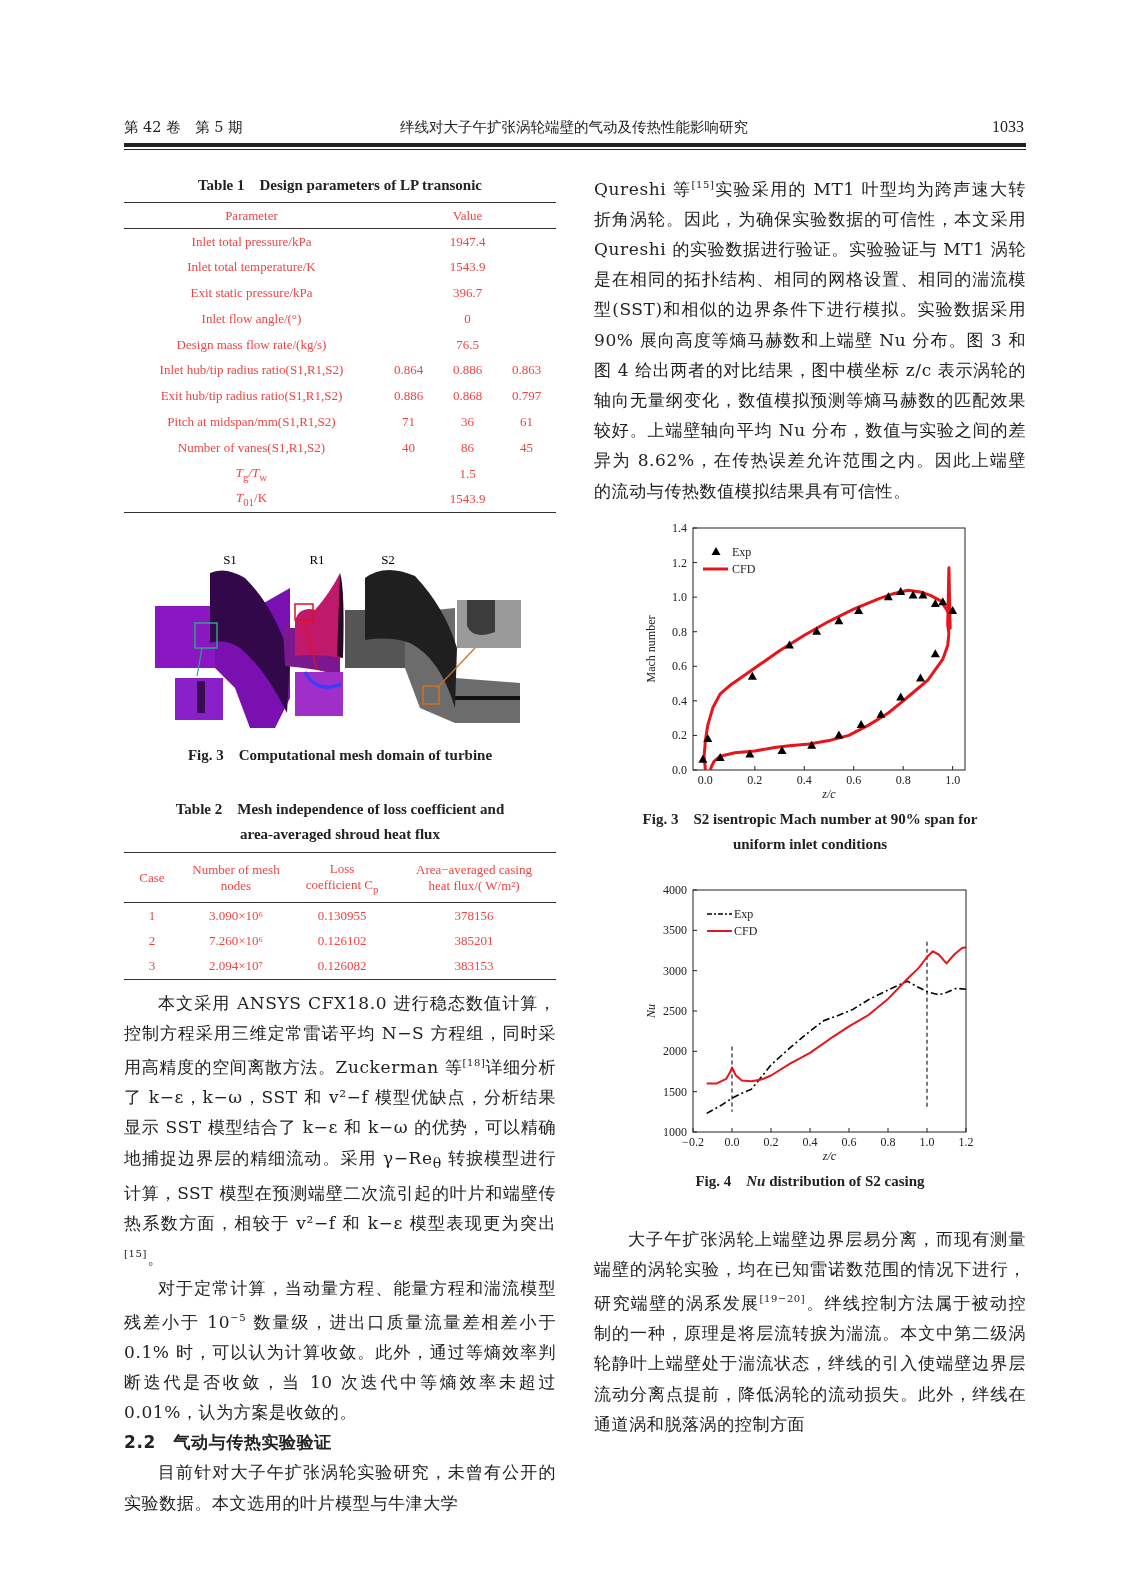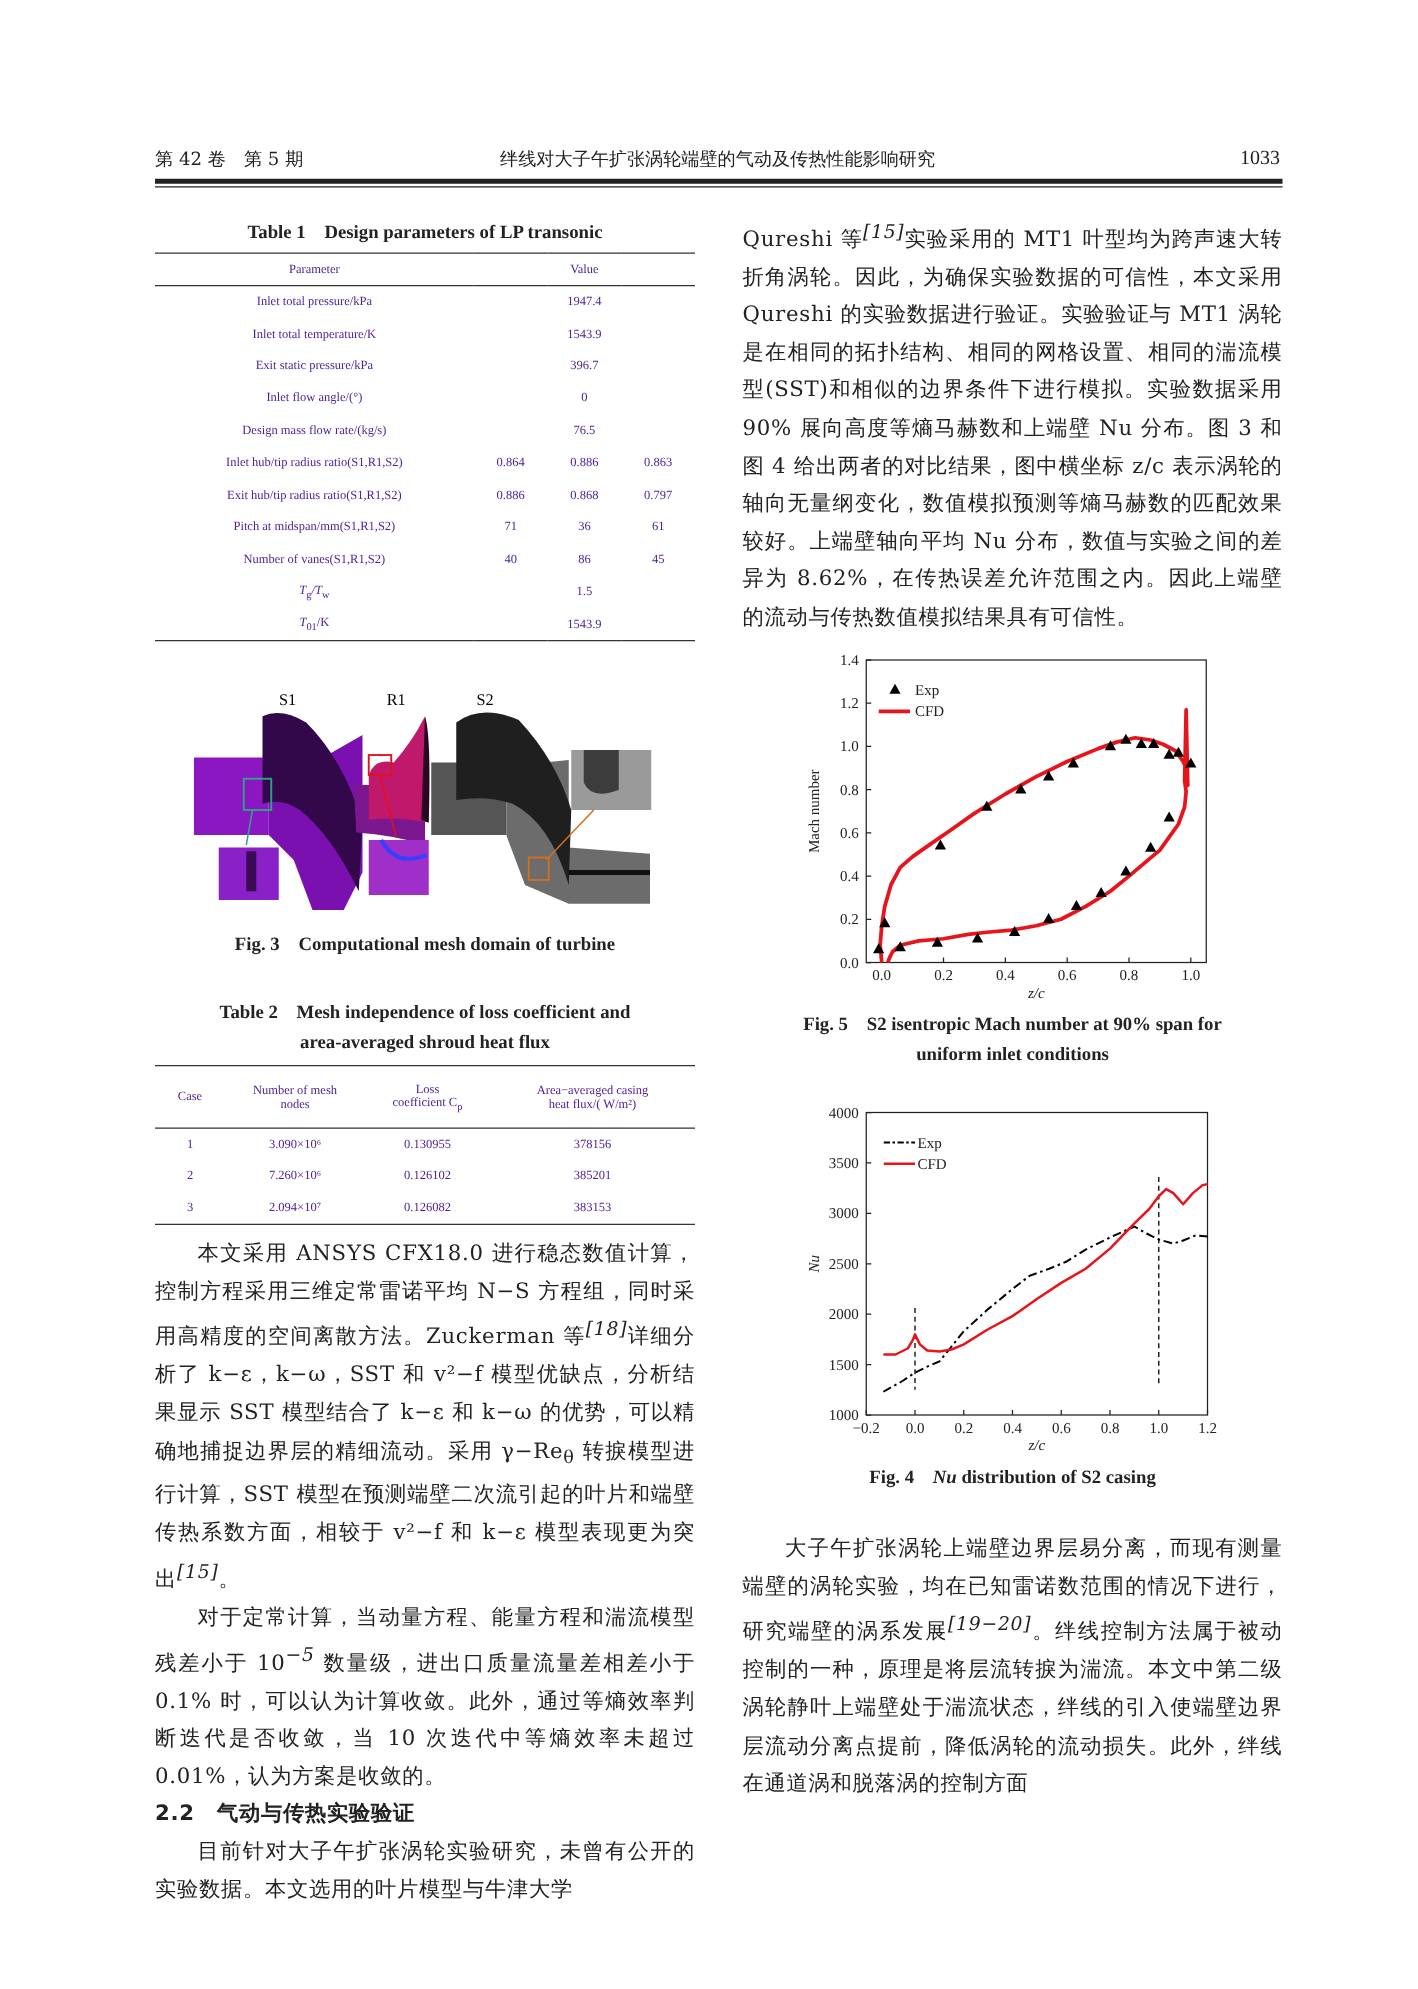--- a/index.html
+++ b/index.html
@@ -5,35 +5,35 @@
   html, body { margin:0; padding:0; background:#fff; }
   body { width:1134px; height:1591px; position:relative; font-family:"DejaVu Serif", serif; color:#222; overflow:hidden; }
   .abs { position:absolute; }
   .hdr { top:118px; left:124px; width:900px; height:22px; font-size:14.5px; }
   .hdr .l { position:absolute; left:0; top:0; }
   .hdr .c { position:absolute; left:250px; width:400px; text-align:center; top:0; }
   .hdr .r { position:absolute; right:0; top:0; font-family:"Liberation Serif", serif; font-size:16px; }
   .rule1 { top:143px; left:124px; width:902px; height:4px; background:#222; }
   .rule2 { top:149px; left:124px; width:902px; height:1px; background:#222; }
   .cap { font-family:"Liberation Serif", serif; font-weight:bold; font-size:15px; text-align:center; }
-  table.t { border-collapse:collapse; font-family:"Liberation Serif", serif; font-size:10px; color:#4c1d95; }
+  table.t { border-collapse:collapse; font-family:"Liberation Serif", serif; font-size:13px; color:#ef4444; }
   table.t td, table.t th { font-weight:normal; text-align:center; padding:0; }
   .t1 { top:202px; left:124px; width:432px; }
   .t1 tr { height:25.8px; }
   .t1 thead tr { border-top:1.5px solid #333; border-bottom:1.5px solid #333; height:26px; }
   .t1 tbody { border-bottom:1.5px solid #333; }
   .t2 { top:852px; left:124px; width:432px; }
   .t2 thead tr { border-top:1.5px solid #333; border-bottom:1.5px solid #333; height:50px; }
   .t2 tbody tr { height:25.5px; }
   .t2 tbody { border-bottom:1.5px solid #333; }
   .para { font-size:17px; line-height:30.2px; letter-spacing:0.6px; text-align:justify; }
   .para p { margin:0; }
   .ind { text-indent:2em; }
   .sec { font-family:"DejaVu Sans", sans-serif; font-size:17px; font-weight:bold; }
-  sup { font-size:15px;font-style:italic; }
+  sup { font-size:10px; }
   .fig2 { top:548px; left:155px; width:370px; height:190px; }
   svg text { font-family:"Liberation Serif", serif; }
 </style>
 </head>
 <body>
 
 <div class="abs hdr">
   <span class="l">第 42 卷　第 5 期</span>
   <span class="c">绊线对大子午扩张涡轮端壁的气动及传热性能影响研究</span>
   <span class="r">1033</span>
@@ -253,21 +253,21 @@
     <path d="M273.07272727272726,75.41428571428568 L277.57272727272726,83.41428571428568 L268.57272727272726,83.41428571428568 Z" fill="#000000"></path>
     <path d="M282.9636363636364,75.41428571428568 L287.4636363636364,83.41428571428568 L278.4636363636364,83.41428571428568 Z" fill="#000000"></path>
     <path d="M295.3272727272727,84.05714285714285 L299.8272727272727,92.05714285714285 L290.8272727272727,92.05714285714285 Z" fill="#000000"></path>
     <path d="M302.74545454545455,82.32857142857142 L307.24545454545455,90.32857142857142 L298.24545454545455,90.32857142857142 Z" fill="#000000"></path>
     <path d="M312.6363636363636,90.97142857142853 L317.1363636363636,98.97142857142853 L308.1363636363636,98.97142857142853 Z" fill="#000000"></path>
     <path d="M76,32 L80.5,40 L71.5,40 Z" fill="#000000"></path>
     <text x="92" y="41" font-size="12" fill="#222">Exp</text>
     <line x1="63" y1="54" x2="88" y2="54" stroke="#e8141b" stroke-width="3"></line>
     <text x="92" y="58" font-size="12" fill="#222">CFD</text>
   </svg>
-<div class="abs cap" style="top:810px;left:594px;width:432px;">Fig. 5　S2 isentropic Mach number at 90% span for</div>
+<div class="abs cap" style="top:810px;left:594px;width:432px;">Fig. 3　S2 isentropic Mach number at 90% span for</div>
 <div class="abs cap" style="top:836px;left:594px;width:432px;">uniform inlet conditions</div>
 
 <svg class="abs" id="fig4" style="top:878px;left:630px;" width="360" height="290">
     <rect x="63" y="12" width="273" height="242" fill="none" stroke="#222" stroke-width="1"></rect>
     <line x1="63" y1="254" x2="63" y2="250" stroke="#222"></line>
     <text x="63" y="268" font-size="12" text-anchor="middle" fill="#222">−0.2</text>
     <line x1="102" y1="254" x2="102" y2="250" stroke="#222"></line>
     <text x="102" y="268" font-size="12" text-anchor="middle" fill="#222">0.0</text>
     <line x1="141" y1="254" x2="141" y2="250" stroke="#222"></line>
     <text x="141" y="268" font-size="12" text-anchor="middle" fill="#222">0.2</text>

